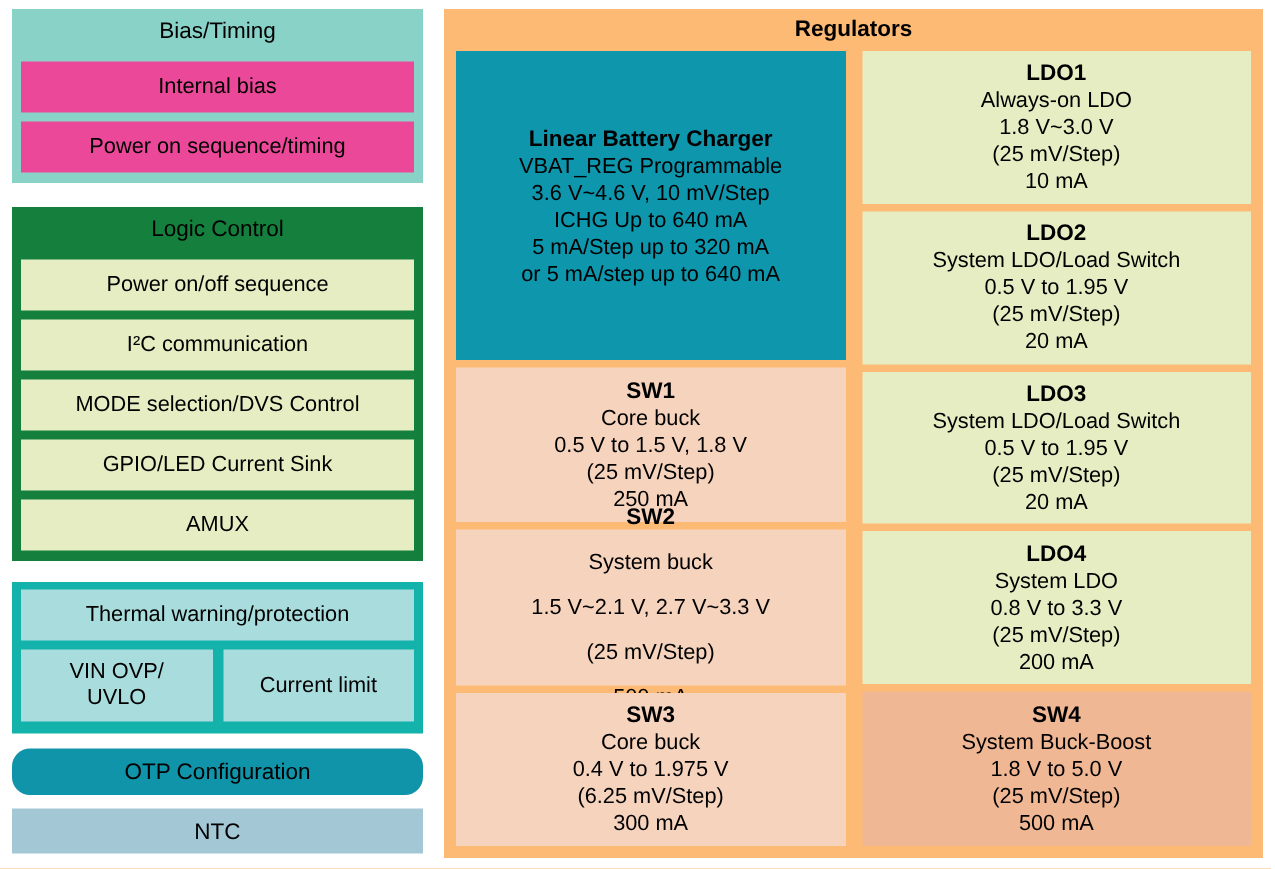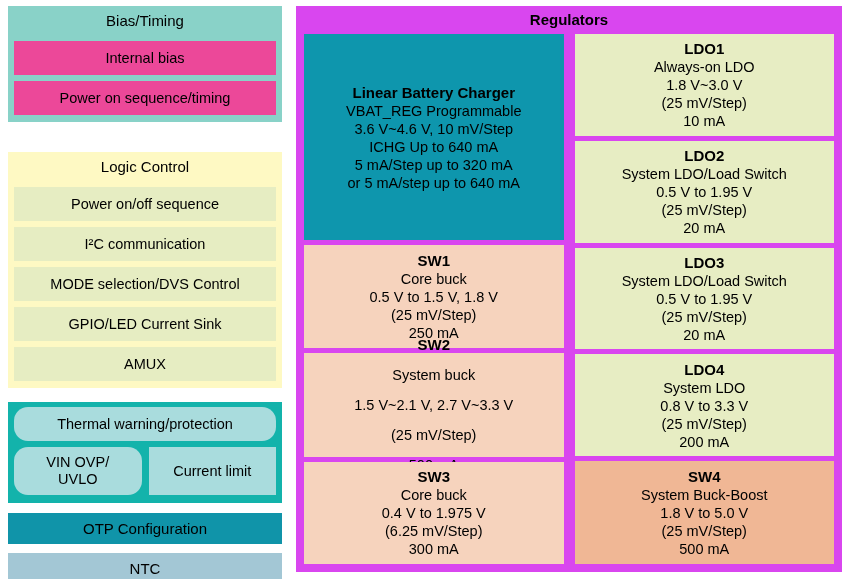--- a/index.html
+++ b/index.html
@@ -42,28 +42,28 @@
     font-size:15px;
     line-height:20px;
     padding-bottom:4px;
   }
   .group .sub{
     font-size:14.5px;
     line-height:17px;
     height:34px;
     margin-top:6px;
   }
-  .group .sub:first-of-type{margin-top:0;border-radius:14px;}
+  .group .sub:first-of-type{margin-top:0;}
 
   
   #bias-timing-group{background:#89d2c8;}
   #bias-timing-group .sub{background:#ec4899;text-align:right;}
 
   
-  #logic-control-group{background:#fef9c3;margin-top:30px;}
+  #logic-control-group{background:#15803d;margin-top:16px;}
   #logic-control-group .sub{background:#e6edc2;}
 
   
   #protection-group{background:#13b3ab;margin-top:14px;padding-bottom:8px;}
   #protection-group .sub{background:#a9dcdd;}
   #protection-row{
     display:flex;
     margin-top:6px;
     gap:7px;
   }
@@ -73,34 +73,35 @@
     flex:1;
   }
   #vin-ovp-uvlo-box{line-height:17px;}
 
   
   #otp-configuration{
     margin-top:10px;
     background:#1094a9;
     height:31px;
     font-size:15px;
+    border-radius:12px;
   }
   #ntc{
     margin-top:9px;
     background:#a3c7d5;
     height:30px;
     font-size:15px;
   }
 
   
   #regulators-panel{
     position:absolute;
     left:296px; top:6px;
     width:546px; height:566px;
-    background:#d946ef;
+    background:#fdba74;
     box-sizing:border-box;
     padding:0;
   }
   #regulators-title{
     font-size:15px;
     font-weight:bold;
     text-align:center;
     line-height:28px;
     height:28px;
   }

